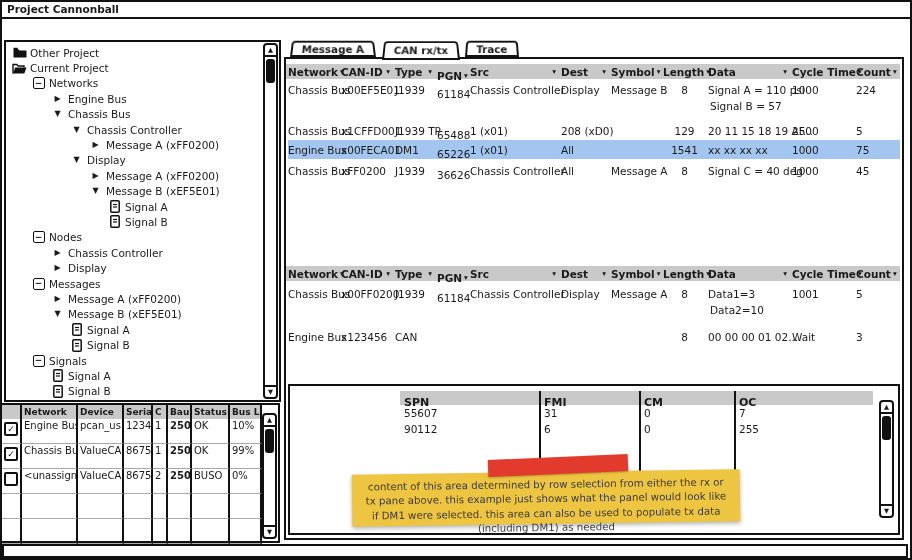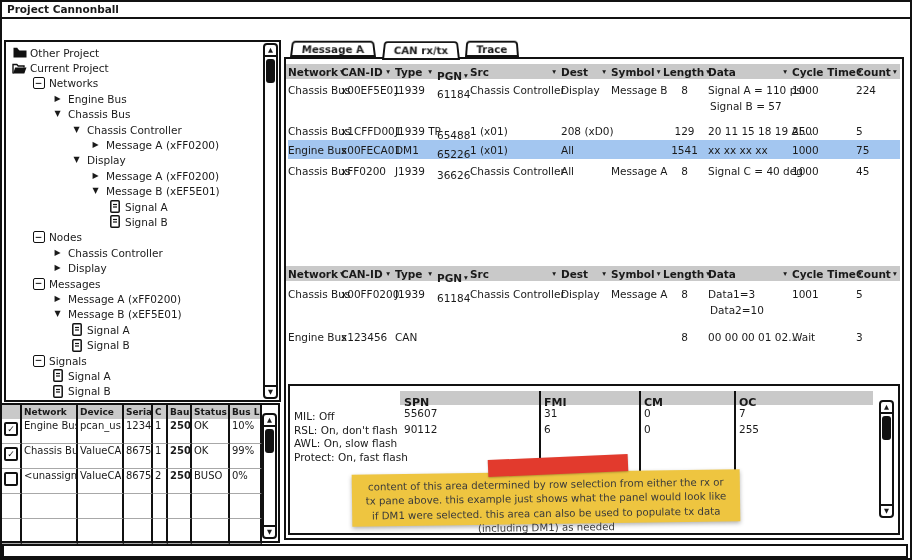--- a/index.html
+++ b/index.html
@@ -494,26 +494,20 @@
       <span class="c-src"></span>
       <span class="c-dest"></span>
       <span class="c-sym"></span>
       <span class="c-len">8</span>
       <span class="c-data">00 00 00 01 02...</span>
       <span class="c-cyc">Wait</span>
       <span class="c-cnt">3</span>
     </div>
 
     <div class="detailbox">
-      <div class="lamps">
-        <div>MIL: Off</div>
-        <div>RSL: On, don't flash</div>
-        <div>AWL: On, slow flash</div>
-        <div>Protect: On, fast flash</div>
-      </div>
 
       <div class="dmhead" style="left:110px;width:140px">SPN</div>
       <div class="dmhead" style="left:250px;width:100px">FMI</div>
       <div class="dmhead" style="left:350px;width:95px">CM</div>
       <div class="dmhead" style="left:445px;width:138px">OC</div>
       <div class="vline" style="left:249px"></div>
       <div class="vline" style="left:349px"></div>
       <div class="vline" style="left:444px"></div>
 
       <div class="dmcell" style="left:114px;top:21px">55607</div>

